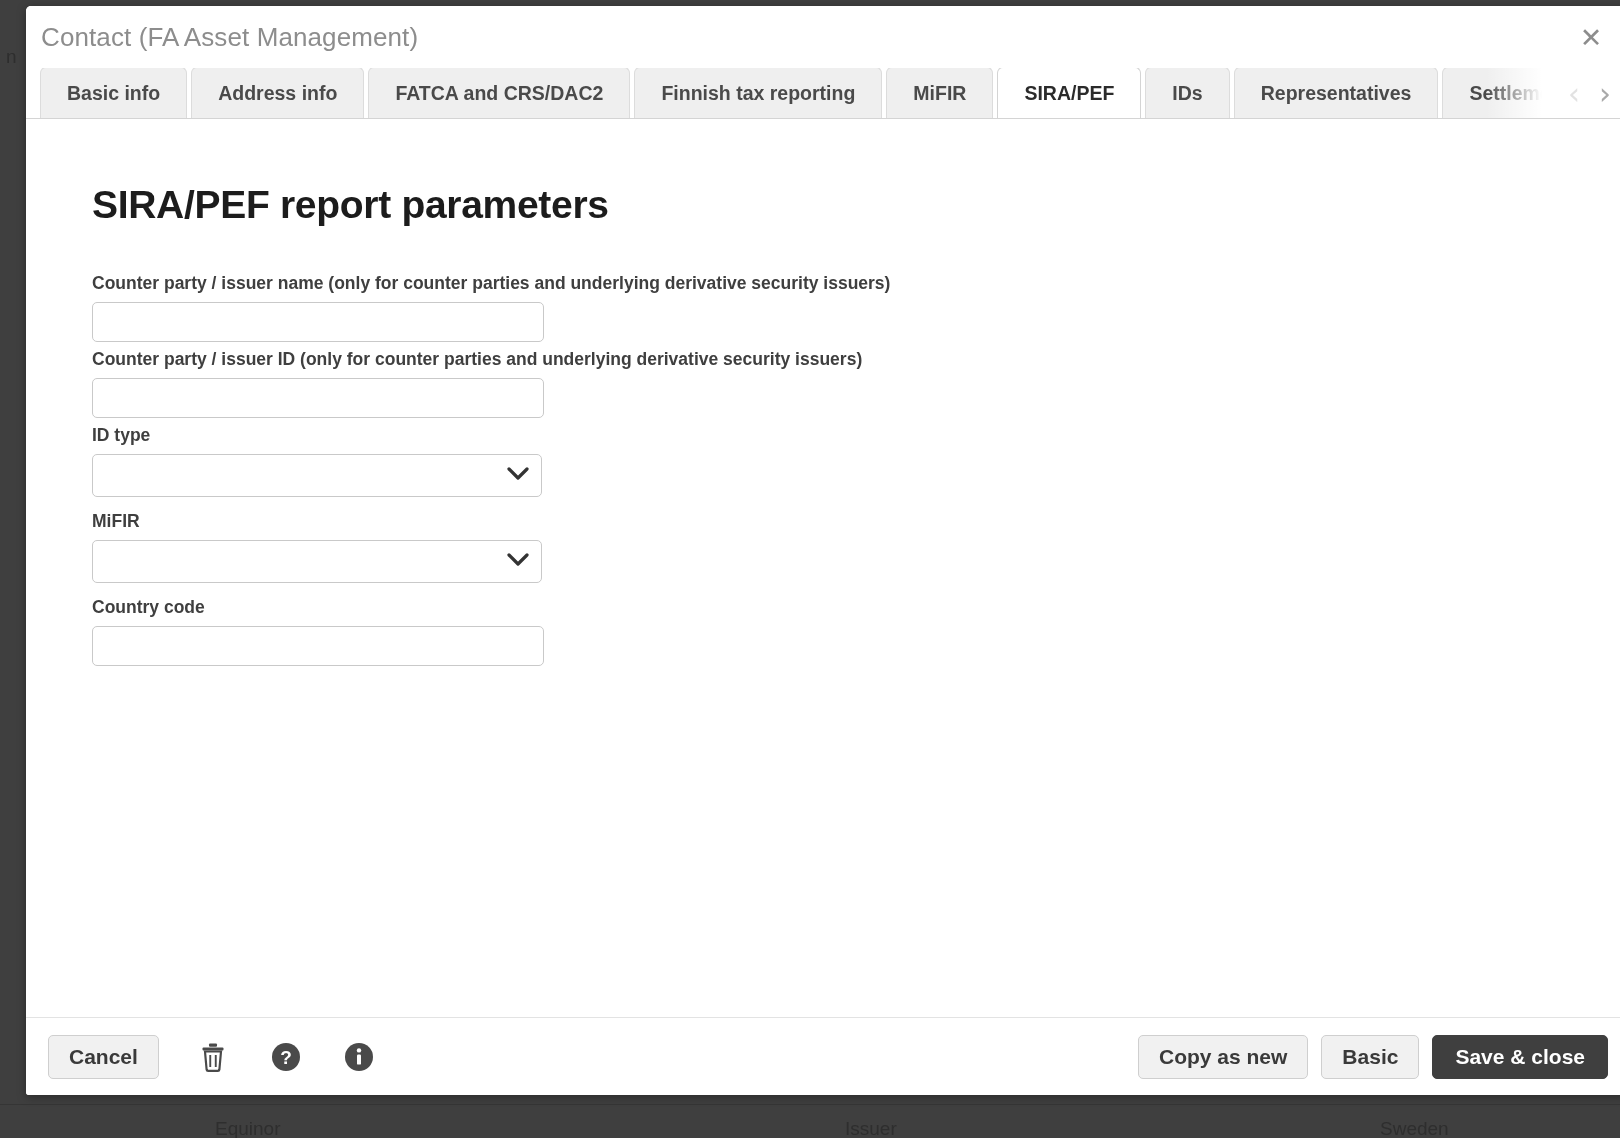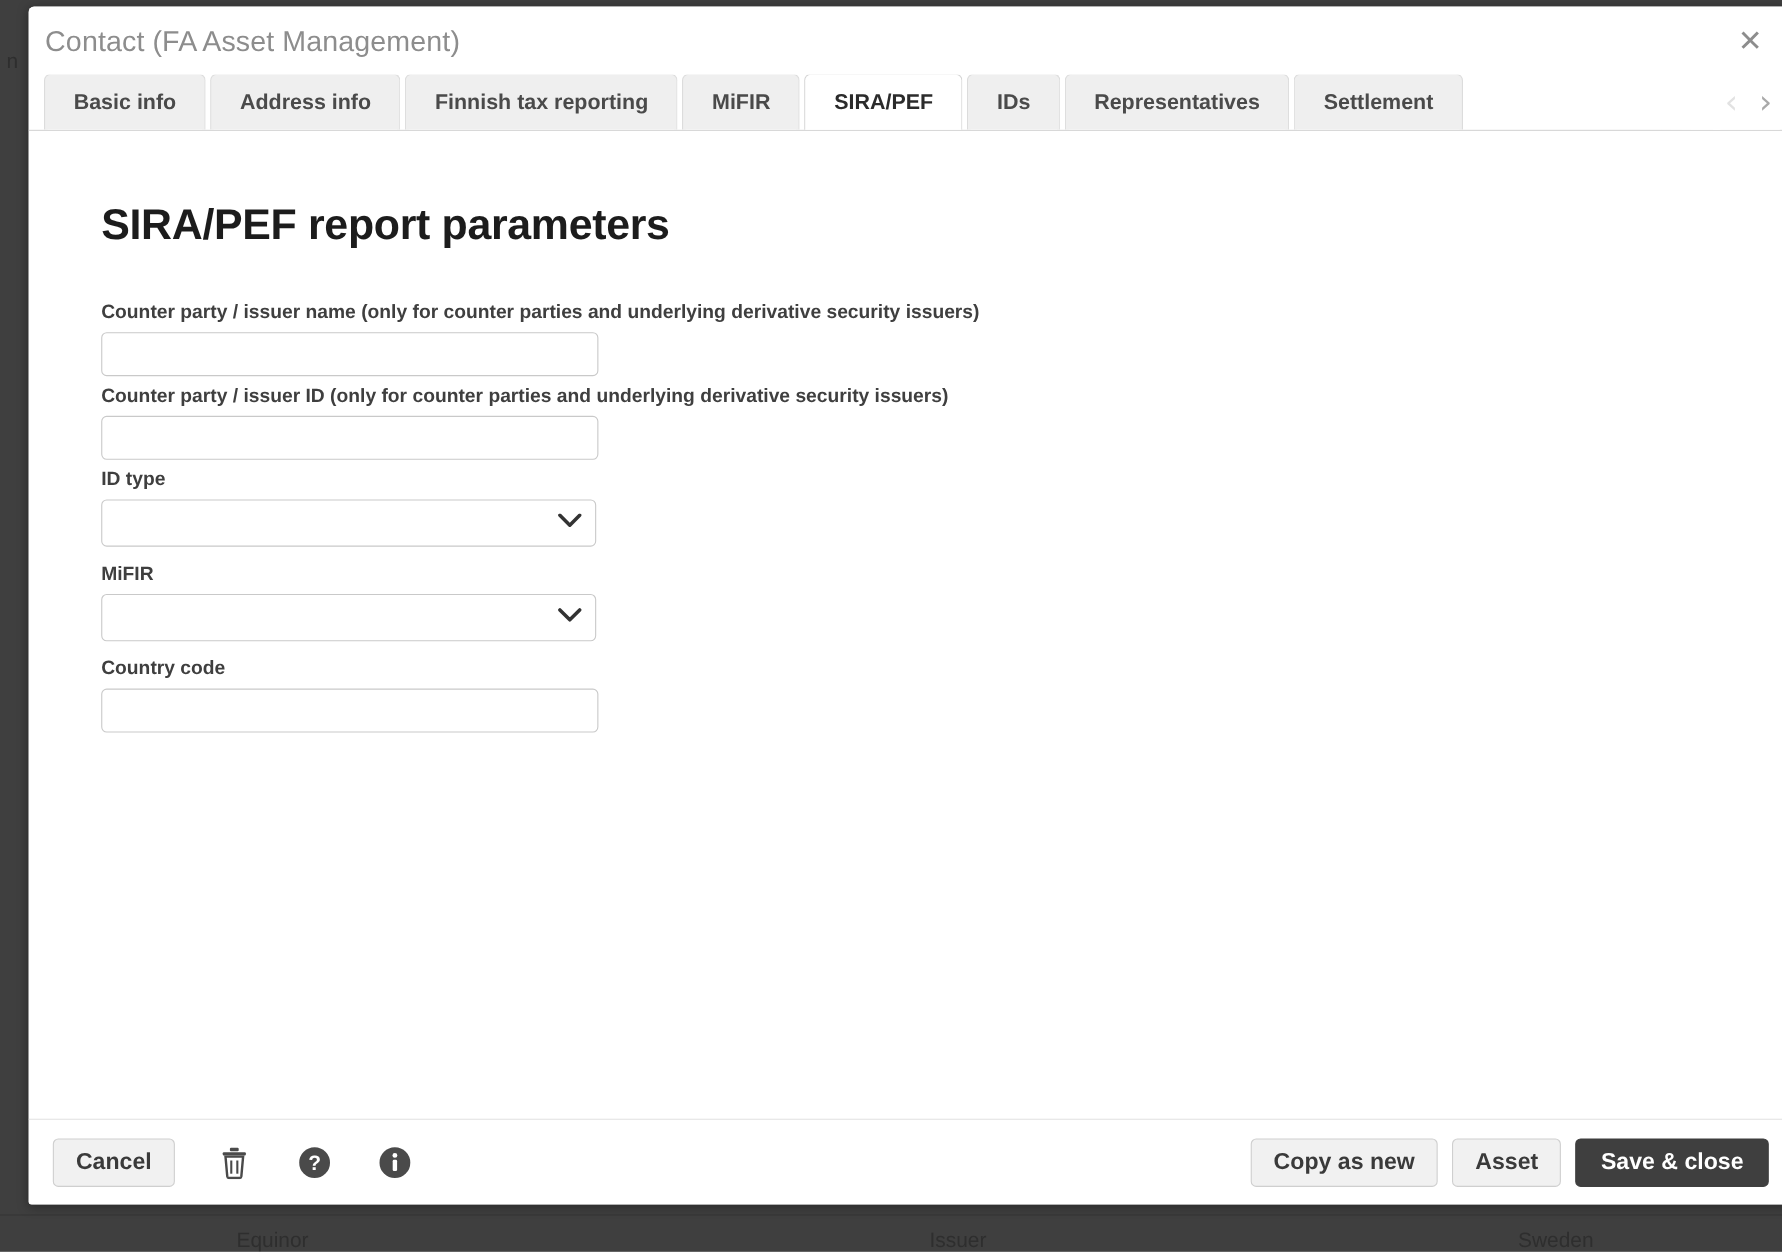--- a/index.html
+++ b/index.html
@@ -270,20 +270,21 @@
 <div id="modal">
 
   <div class="modal-header">
     <div class="modal-title">Contact (FA Asset Management)</div>
     <div class="close-btn">✕</div>
   </div>
 
   <div class="tab-strip">
     <div class="tab">Basic info</div>
     <div class="tab">Address info</div>
+    <div class="tab">FATCA and CRS/DAC2</div>
     <div class="tab">Finnish tax reporting</div>
     <div class="tab">MiFIR</div>
     <div class="tab active">SIRA/PEF</div>
     <div class="tab">IDs</div>
     <div class="tab">Representatives</div>
     <div class="tab">Settlement</div>
 
     <div class="tab-fade"></div>
     <div class="tab-nav">
       <div class="chev prev">‹</div>
@@ -359,17 +360,17 @@
         <svg width="30" height="30" viewBox="0 0 30 30" aria-hidden="true">
           <circle cx="15" cy="15" r="14" fill="#4a4a4a"></circle>
           <circle cx="15" cy="8.4" r="2.2" fill="#ffffff"></circle>
           <rect x="13" y="12.4" width="4" height="10.2" rx="1.2" fill="#ffffff"></rect>
         </svg>
       </span>
     </div>
 
     <div class="footer-right">
       <button class="btn">Copy as new</button>
-      <button class="btn">Asset</button>
+      <button class="btn">Basic</button>
       <button class="btn primary">Save &amp; close</button>
     </div>
   </div>
 </div>
 
 </body></html>

